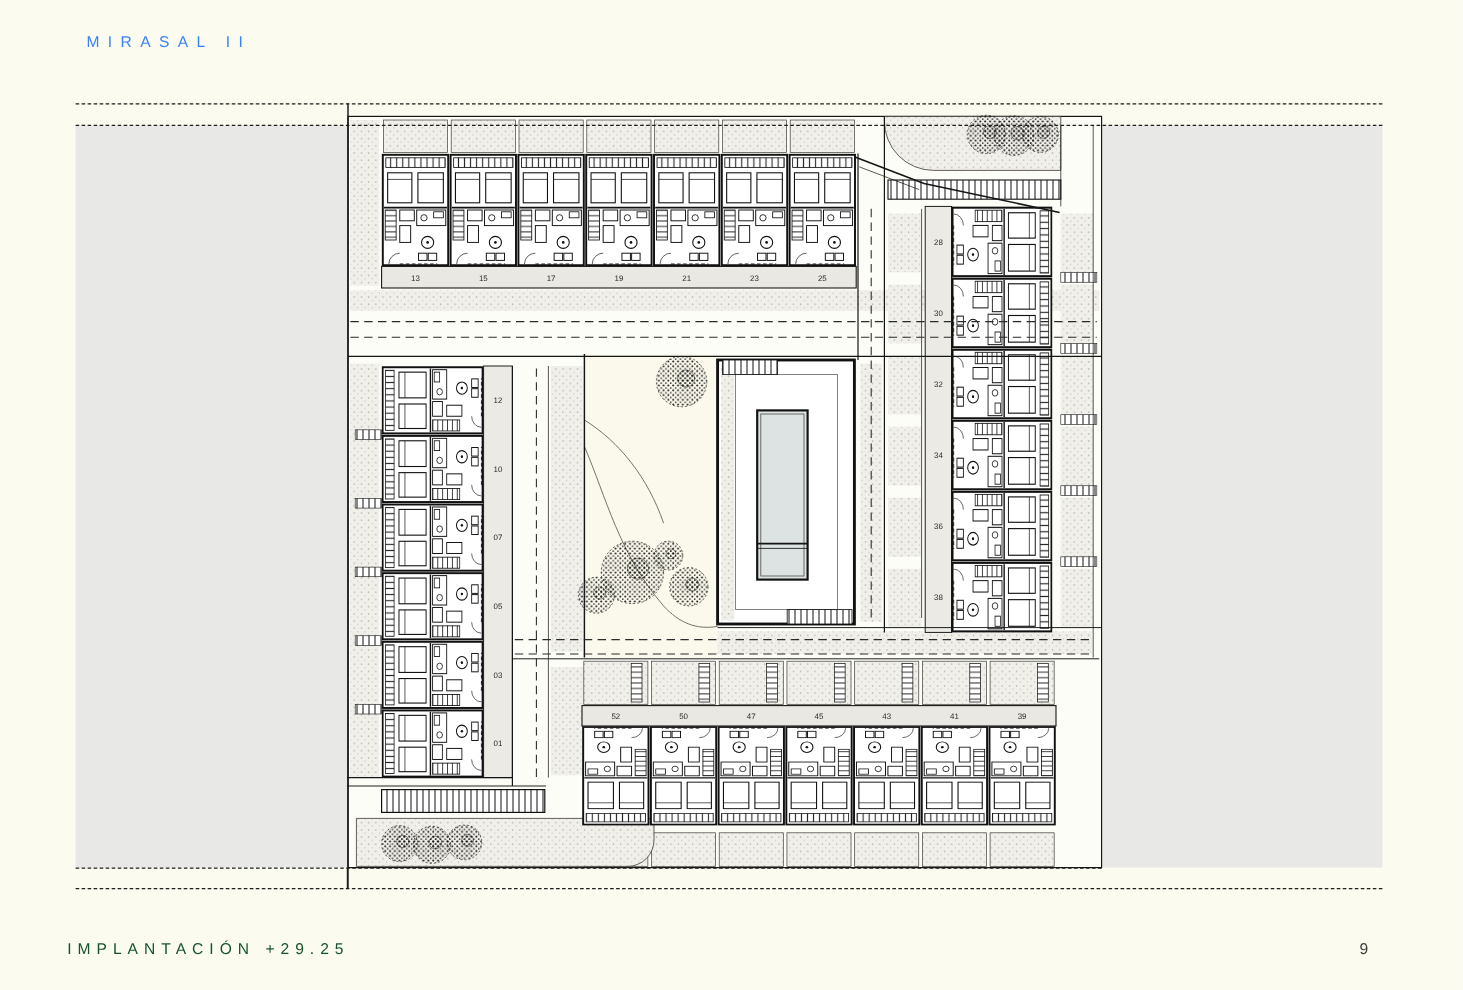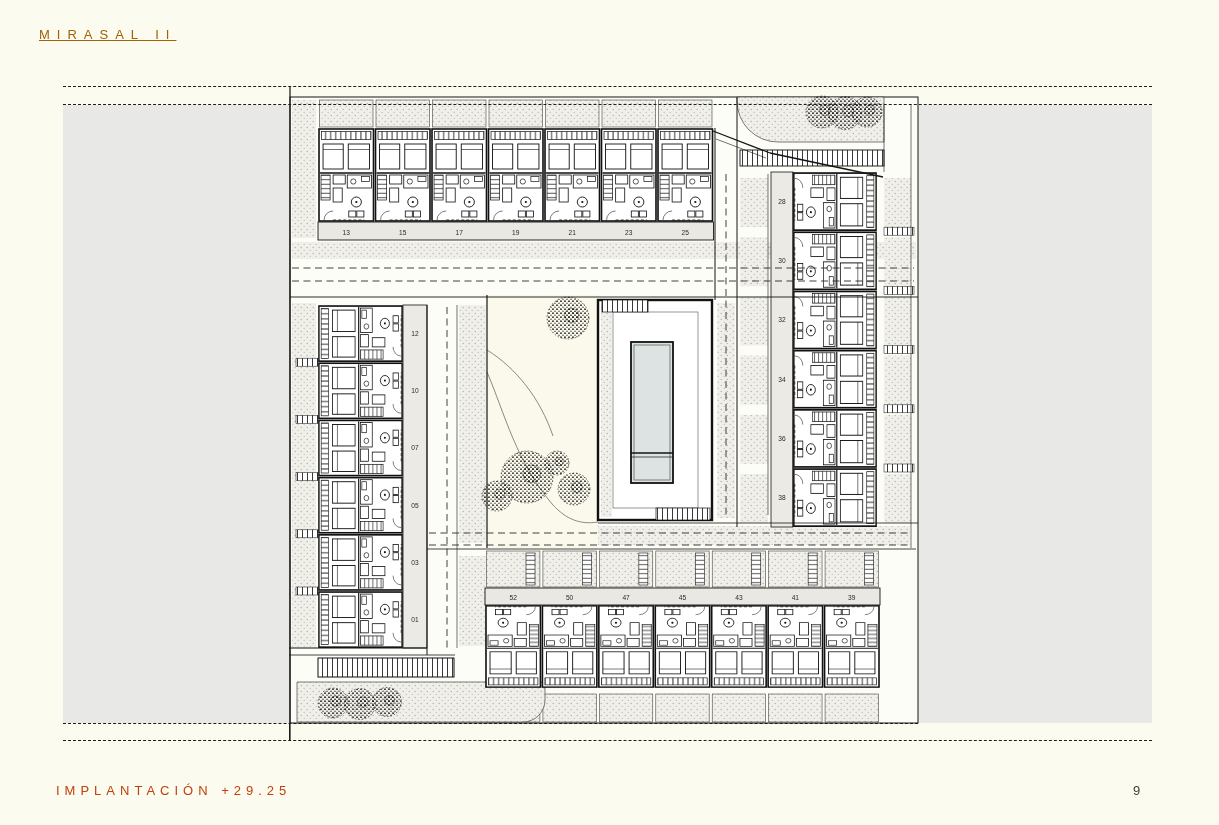--- a/index.html
+++ b/index.html
@@ -1,19 +1,19 @@
 <!DOCTYPE html>
 <html><head>
 <meta charset="utf-8">
 <style>
   html,body{margin:0;padding:0;}
   body{width:1219px;height:825px;font-family:"Liberation Sans",sans-serif;}
   .page{position:relative;width:1219px;height:825px;background:#fcfbef;overflow:hidden;}
-  .title{position:absolute;left:39px;top:27px;font-size:13px;letter-spacing:7px;color:#a16207;text-decoration:underline;}
-  .caption{position:absolute;left:56px;top:783px;font-size:13px;letter-spacing:5px;color:#c2410c;}
+  .title{position:absolute;left:72px;top:27px;font-size:13px;letter-spacing:7px;color:#3b82f6;}
+  .caption{position:absolute;left:56px;top:783px;font-size:13px;letter-spacing:5px;color:#14532d;}
   .pagenum{position:absolute;left:1133px;top:783px;font-size:13px;color:#3f3e3a;letter-spacing:1px;}
   .grayband{position:absolute;top:105px;height:618px;background:#e8e8e6;}
   .gb-left{left:63px;width:227px;}
   .gb-right{left:918px;width:234px;}
   .dash{position:absolute;height:0;border-top:1.3px dashed #1d1d1b;}
   .vseg{position:absolute;width:0;border-left:1.2px solid #1d1d1b;}
   #plan-host{position:absolute;left:289px;top:84px;width:630px;height:658px;}
   .lbl{font-size:6.6px;fill:#2a2a27;text-anchor:middle;font-family:"Liberation Sans",sans-serif;}
 </style>
 </head>

